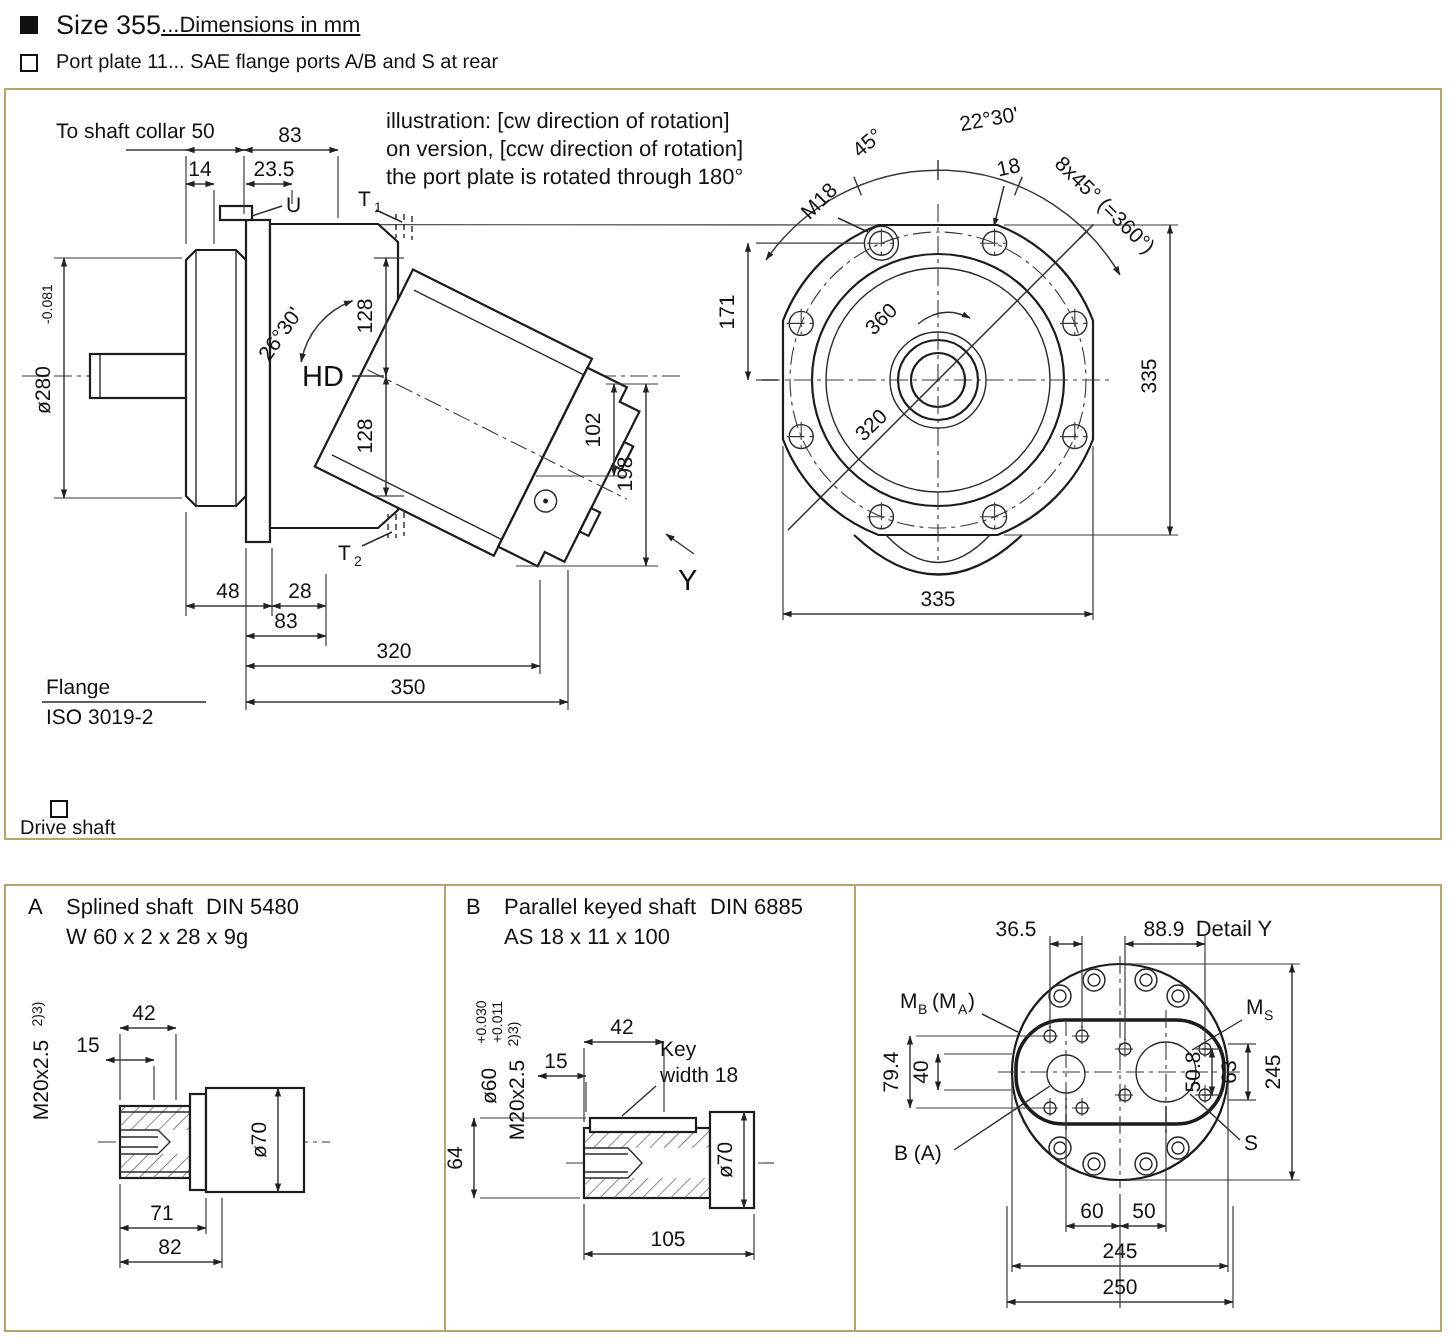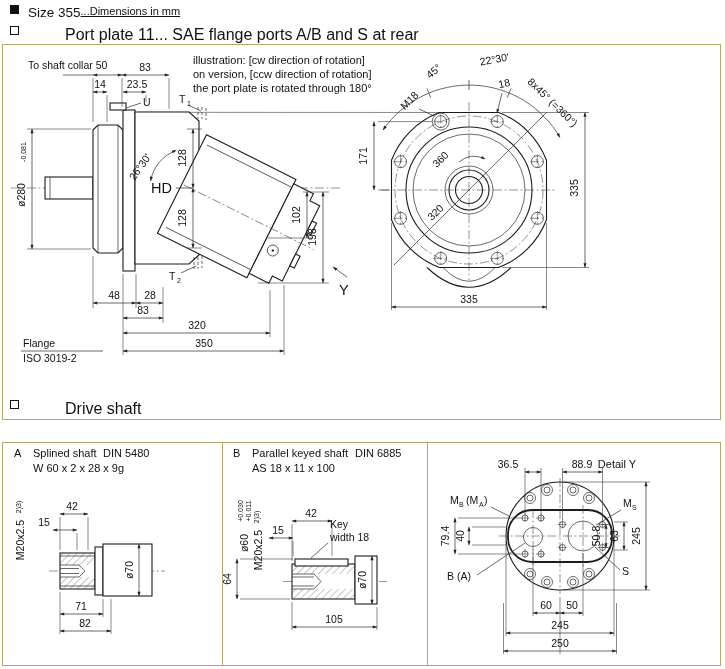--- a/index.html
+++ b/index.html
@@ -1,22 +1,22 @@
 <!DOCTYPE html>
 <html style="--bdr: #b9a56b;"><head>
 <meta charset="utf-8">
 <style>
   html,body{margin:0;padding:0;background:#fff;}
   body{width:725px;height:669px;position:relative;font-family:"Liberation Sans",sans-serif;color:#111;}
-  .hrow{position:absolute;display:flex;}
+  .hrow{position:absolute;display:flex;align-items:center;}
   .sqf{width:9px;height:9px;background:#111;margin-right:9px;flex:0 0 auto;}
   .sqo{width:7px;height:7px;border:1.6px solid #111;margin-right:9px;flex:0 0 auto;}
   .h1t{font-size:13.5px;}
   .h1s{font-size:11px;text-decoration:underline;}
-  .h2t{font-size:16px;margin-left:37px;}
+  .h2t{font-size:10px;}
   .panel{position:absolute;left:2px;width:717px;border:1px solid var(--bdr,#b9a56b);background:#fff;}
   #p1{top:44px;height:374px;}
   #p2{top:442px;height:222px;}
   svg{display:block;}
   .dt{font-family:"Liberation Sans",sans-serif;font-size:10.5px;fill:#111;}
   .ds{font-family:"Liberation Sans",sans-serif;font-size:7px;fill:#111;}
   .db{font-family:"Liberation Sans",sans-serif;font-size:14.5px;fill:#111;}
   .dn{font-family:"Liberation Sans",sans-serif;font-size:11px;fill:#111;}
   .ol{fill:#fff;stroke:#1c1c1c;stroke-width:1.1;}
   .ol2{fill:none;stroke:#1c1c1c;stroke-width:1.1;}
@@ -235,21 +235,21 @@
     <text class="dt" text-anchor="middle" transform="rotate(-90 575 143)" x="575" y="143">335</text>
 
     <line class="dim" x1="388.5" y1="262" x2="543.5" y2="262" marker-start="url(#a1)" marker-end="url(#a1)"></line>
     <line class="ext" x1="388.5" y1="178" x2="388.5" y2="265"></line>
     <line class="ext" x1="543.5" y1="178" x2="543.5" y2="265"></line>
     <text class="dt" x="466" y="258" text-anchor="middle">335</text>
   </g>
 </svg>
 </div>
 
-<div class="hrow" style="top:400px;left:10px;">
+<div class="hrow" style="top:400px;left:10px;flex-direction:column;">
   <span class="sqo"></span>
   <span class="h2t">Drive shaft</span>
 </div>
 
 <div class="panel" id="p2">
 <svg width="717" height="222" viewBox="0 0 717 222">
   <defs>
     <marker id="a2" viewBox="0 0 10 10" refX="9.5" refY="5" markerWidth="8" markerHeight="6" orient="auto-start-reverse">
       <path d="M0,1.5 L10,5 L0,8.5 z" fill="#222"></path>
     </marker>

